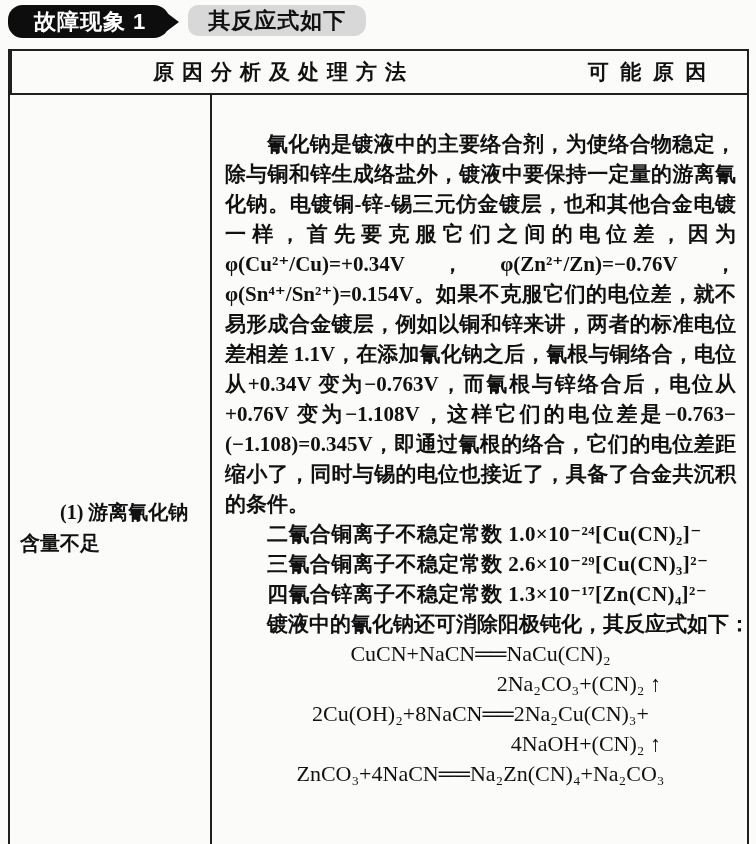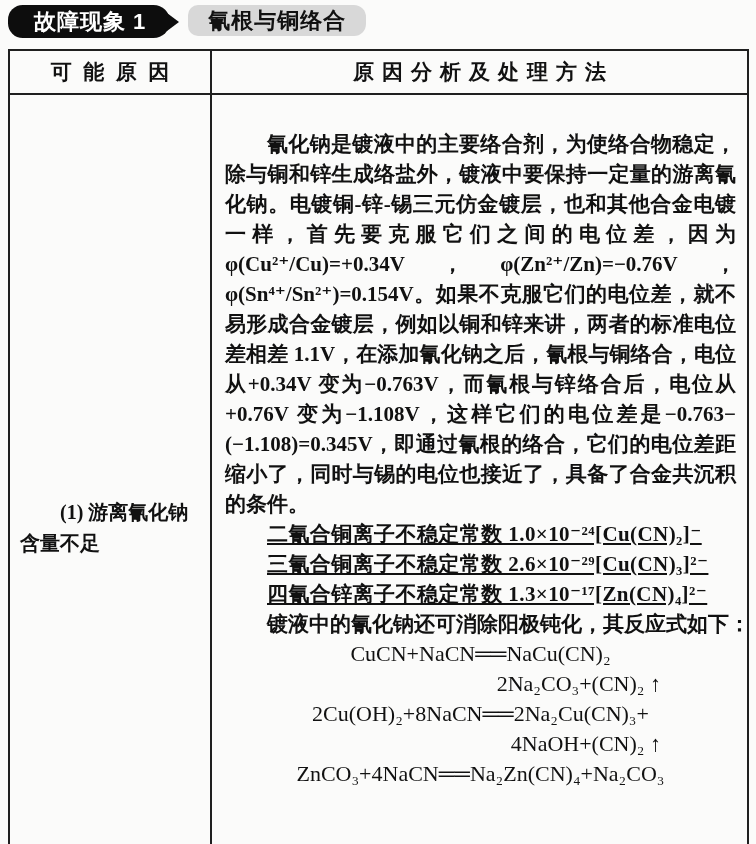--- a/index.html
+++ b/index.html
@@ -53,40 +53,40 @@
   .th-cause{width:200px;letter-spacing:0.55em;text-indent:0.55em;}
   .th-analysis{flex:1;border-left:2px solid var(--border);align-self:stretch;
     display:flex;align-items:center;justify-content:center;
     letter-spacing:0.38em;text-indent:0.38em;}
   .tbody{display:flex;height:755px;}
   .td-cause{width:200px;padding:402px 8px 0 10px;font-size:20px;line-height:31px;}
   .cause-text{text-indent:2em;font-weight:600;}
   .td-analysis{flex:1;border-left:2px solid var(--border);
     padding:7px 11px 0 13px;font-size:21px;line-height:30px;overflow:hidden;}
   .intro{text-indent:2em;text-align:justify;font-weight:600;margin-top:27px;}
-  .const-line{padding-left:2em;font-weight:600;white-space:nowrap;letter-spacing:0.02em;text-decoration:underline;}
+  .const-line{padding-left:2em;font-weight:600;white-space:nowrap;letter-spacing:0.02em;}
   .reaction-lead{padding-left:2em;font-weight:600;white-space:nowrap;text-align:right;}
   .eq{text-align:center;font-size:22px;font-weight:500;white-space:nowrap;}
   .eq-right{text-align:right;padding-right:75px;}
 </style>
 </head>
 <body>
 
 <div class="page">
 
   <div class="badges">
     <div class="badge-black">故障现象 1</div>
-    <div class="badge-gray">氰根与铜络合</div>
+    <div class="badge-gray">其反应式如下</div>
   </div>
 
   <div class="faults-table">
 
     <div class="thead">
+      <div class="th th-analysis">原因分析及处理方法</div>
       <div class="th th-cause">可能原因</div>
-      <div class="th th-analysis">原因分析及处理方法</div>
     </div>
 
     <div class="tbody">
 
       <div class="td-cause">
         <p class="cause-text">(1) 游离氰化钠含量不足</p>
       </div>
 
       <div class="td-analysis">
         <p class="intro">氰化钠是镀液中的主要络合剂，为使络合物稳定，除与铜和锌生成络盐外，镀液中要保持一定量的游离氰化钠。电镀铜-锌-锡三元仿金镀层，也和其他合金电镀一样，首先要克服它们之间的电位差，因为 φ(Cu²⁺/Cu)=+0.34V，φ(Zn²⁺/Zn)=−0.76V，φ(Sn⁴⁺/Sn²⁺)=0.154V。如果不克服它们的电位差，就不易形成合金镀层，例如以铜和锌来讲，两者的标准电位差相差 1.1V，在添加氰化钠之后，氰根与铜络合，电位从+0.34V 变为−0.763V，而氰根与锌络合后，电位从+0.76V 变为−1.108V，这样它们的电位差是−0.763−(−1.108)=0.345V，即通过氰根的络合，它们的电位差距缩小了，同时与锡的电位也接近了，具备了合金共沉积的条件。</p>

